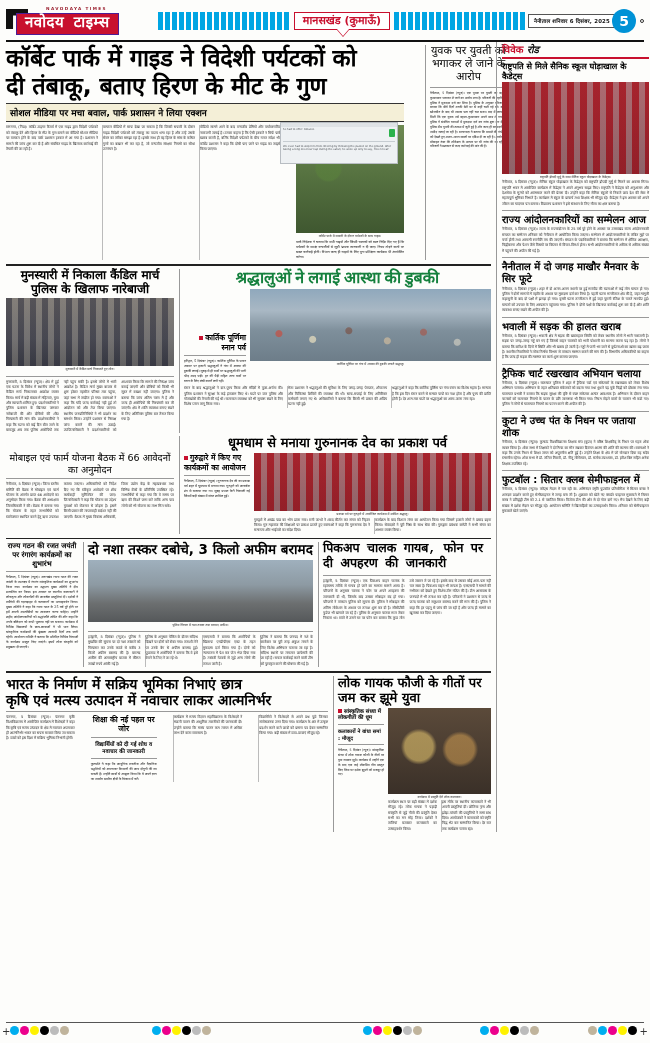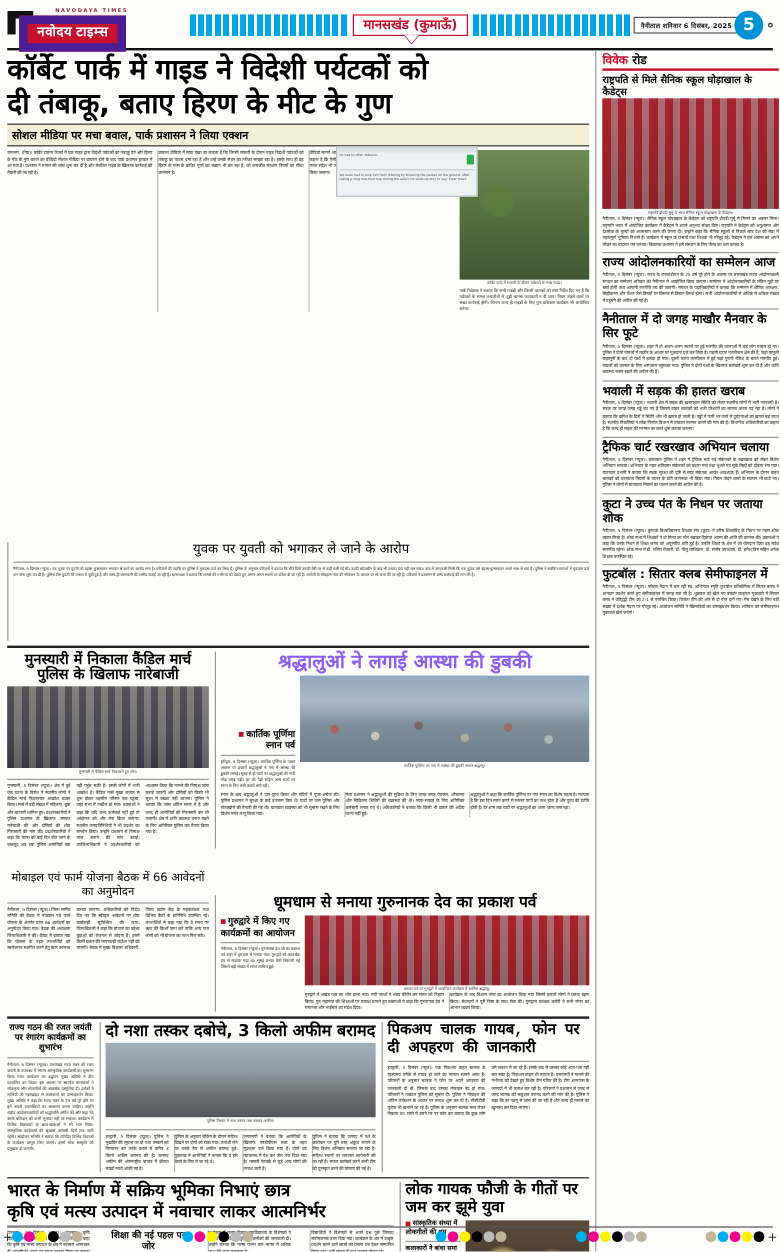--- a/index.html
+++ b/index.html
@@ -36,23 +36,23 @@
     background: #111; clip-path: polygon(0 0, 100% 0, 100% 32%, 32% 32%, 32% 100%, 0 100%);
   }
   .logo-eng {
     position: absolute; left: 40px; top: 0px;
     font-size: 4.2px; letter-spacing: 1.4px; color: #9a1f2e; font-weight: bold;
   }
   .logo-main {
     position: absolute; left: 10px; top: 7px;
     background: #c8102e; color: #fff;
     padding: 2px 8px 3px 8px;
-    font-size: 11px; font-weight: bold; letter-spacing: 0.5px;
-    line-height: 1; border: 7px solid #4c1d95;
-    font-family: Liberation Serif, serif;
+    font-size: 15px; font-weight: bold; letter-spacing: 0.5px;
+    line-height: 1; border: 1px solid #4c1d95;
+    font-family: Liberation Mono, monospace;
   }
   .bar-stripes {
     flex: 1 1 auto; height: 18px; position: relative; margin: 0 2px;
     background: repeating-linear-gradient(90deg, #00a5e3 0 5px, #ffffff 5px 7px);
   }
   .section-tag {
     position: relative; flex: 0 0 auto;
     background: #fff; border: 1px solid #c8102e;
     padding: 2px 8px 2px 8px; margin: 0 2px;
     color: #c8102e; font-weight: bold; font-size: 11px; line-height: 1.1;
@@ -82,21 +82,21 @@
     display: flex; gap: 0; padding: 0 6px;
   }
   .col-main { width: 485px; flex: 0 0 485px; }
   .col-side { width: 153px; flex: 0 0 153px; border-left: 1px solid #999; padding-left: 5px; margin-left: 5px; }
 
   
   .hl-xl {
     font-size: 23.5px; font-weight: bold; line-height: 1.18; color: #000;
     letter-spacing: -0.2px;
   }
-  .hl-lg { font-size: 17px; font-weight: bold; line-height: 1.15; color: #8b5cf6; }
+  .hl-lg { font-size: 17px; font-weight: bold; line-height: 1.15; color: #15803d; font-family: Liberation Serif, serif; }
   .hl-md { font-size: 13.5px; font-weight: bold; line-height: 1.15; color: #000; }
   .hl-sm { font-size: 10px; font-weight: normal; line-height: 1.2; color: #000; }
   .hl-xs { font-size: 7.6px; font-weight: bold; line-height: 1.25; color: #000; }
 
   .subhead-band {
     background: #f4efd7; border-top: 1px solid #333; border-bottom: 1px solid #333;
     font-size: 9px; font-weight: bold; padding: 2px 4px; margin-top: 3px;
   }
 
   
@@ -153,21 +153,21 @@
   }
   .ph-phone {
     background: #eef1f3; border: 1px solid #b8bdc2;
   }
 
   
   .side-title {
     font-size: 10px; font-weight: bold; color: #c8102e;
     border-bottom: 2px solid #c8102e; padding-bottom: 1px; margin-bottom: 2px;
   }
-  .side-title .blk { color: #111; }
+  .side-title .blk { color: #111; font-style: italic; }
   .side-hl { font-size: 8.2px; font-weight: bold; line-height: 1.22; margin: 2px 0 1px 0; }
   .side-hl.big { font-size: 10px; }
 
   .bullet-sq {
     display: inline-block; width: 4px; height: 4px; background: #c8102e;
     margin-right: 2px; vertical-align: middle;
   }
 
   .phone-ui-hdr { height: 4px; background: #dfe3e6; }
   .phone-line { height: 1.6px; background: #c6ccd1; margin: 1.6px 2px; }
@@ -202,21 +202,21 @@
     <div class="dateline-box">नैनीताल  शनिवार  6 दिसंबर, 2025</div>
     <div class="page-num">5</div>
     <div class="reg-dot"></div>
   </div>
   <div class="rule-thick"></div>
 
   <div class="content">
 
     <div class="col-main">
 
-      <div style="display:flex; gap:9px; margin-top:3px;flex-direction:column;">
+      <div style="display:flex; gap:21px; margin-top:3px;">
         <div style="flex:0 0 398px;">
           <div class="hl-xl">कॉर्बेट पार्क में गाइड ने विदेशी पर्यटकों को</div>
           <div class="hl-xl">दी तंबाकू, बताए हिरण के मीट के गुण</div>
           <div class="subhead-band">सोशल मीडिया पर मचा बवाल, पार्क प्रशासन ने लिया एक्शन</div>
 
           <div style="display:flex; gap:4px; margin-top:3px;">
             <div style="flex:1 1 0;" class="body-txt">रामनगर, (निप्र)। कॉर्बेट टाइगर रिजर्व में एक गाइड द्वारा विदेशी पर्यटकों को तंबाकू देने और हिरण के मीट के गुण बताने का वीडियो सोशल मीडिया पर वायरल होने के बाद पार्क प्रशासन हरकत में आ गया है। प्रशासन ने मामले की जांच शुरू कर दी है और संबंधित गाइड के खिलाफ कार्रवाई की तैयारी की जा रही है।</div>
             <div style="flex:1 1 0;" class="body-txt sep-v" style2="">वायरल वीडियो में साफ देखा जा सकता है कि जिप्सी सफारी के दौरान गाइड विदेशी पर्यटकों को तंबाकू का पाउच थमा रहा है और उन्हें उसके सेवन का तरीका समझा रहा है। इसके साथ ही वह हिरण के मांस के कथित गुणों का बखान भी कर रहा है, जो वन्यजीव संरक्षण नियमों का सीधा उल्लंघन है।</div>
             <div style="flex:1 1 0;" class="body-txt sep-v">वीडियो सामने आने के बाद वन्यजीव प्रेमियों और पर्यावरणविदों ने कड़ी नाराजगी जताई है। उनका कहना है कि ऐसी हरकतें न सिर्फ पार्क की छवि खराब करती हैं, बल्कि विदेशी पर्यटकों के बीच गलत संदेश भी जाता है। कॉर्बेट प्रशासन ने कहा कि दोषी पाए जाने पर गाइड का लाइसेंस निरस्त किया जाएगा।</div>
             <div style="flex:0 0 108px;">
@@ -285,21 +285,21 @@
         </div>
       </div>
 
       <div style="display:flex; gap:5px; margin-top:3px;">
         <div style="flex:0 0 168px;margin-top:16px;">
           <div class="hl-sm" style="text-align:center; font-size:9.5px;">मोबाइल एवं फार्म योजना बैठक में 66 आवेदनों का अनुमोदन</div>
           <div class="rule-thin"></div>
           <div class="body-txt cols3">नैनीताल, 5 दिसंबर (न्यूज)। जिला स्तरीय समिति की बैठक में मोबाइल एवं फार्म योजना के अंतर्गत प्राप्त 66 आवेदनों का अनुमोदन किया गया। बैठक की अध्यक्षता जिलाधिकारी ने की। बैठक में बताया गया कि योजना के तहत लाभार्थियों को स्वरोजगार स्थापित करने हेतु ऋण उपलब्ध कराया जाएगा। अधिकारियों को निर्देश दिए गए कि स्वीकृत आवेदनों पर शीघ्र कार्यवाही सुनिश्चित की जाए। जिलाधिकारी ने कहा कि योजना का उद्देश्य युवाओं को रोजगार से जोड़ना है। इसमें किसी प्रकार की लापरवाही बर्दाश्त नहीं की जाएगी। बैठक में मुख्य विकास अधिकारी, जिला उद्योग केंद्र के महाप्रबंधक तथा विभिन्न बैंकों के प्रतिनिधि उपस्थित रहे। लाभार्थियों से कहा गया कि वे समय पर ऋण की किश्तें जमा करें ताकि अन्य पात्र लोगों को भी योजना का लाभ मिल सके।</div>
         </div>
 
-        <div style="flex:1 1 auto; border-left:1px solid #999; padding-left:4px;margin-top:36px;">
+        <div style="flex:1 1 auto; border-left:1px solid #999; padding-left:4px;">
           <div class="hl-md" style="text-align:center; font-size:13px;">धूमधाम से मनाया गुरुनानक देव का प्रकाश पर्व</div>
           <div style="display:flex; gap:4px; margin-top:2px;">
             <div style="flex:0 0 66px;">
               <div class="hl-xs">
                 <span class="bullet-sq"></span><span>गुरुद्वारे में किए गए कार्यक्रमों का आयोजन</span>
               </div>
               <div class="rule-thin"></div>
               <div class="body-txt" style="font-size:3.3px;">नैनीताल, 5 दिसंबर (न्यूज)। गुरुनानक देव जी का प्रकाश पर्व शहर में धूमधाम से मनाया गया। गुरुद्वारे को आकर्षक ढंग से सजाया गया था। सुबह प्रभात फेरी निकाली गई जिसमें बड़ी संख्या में संगत शामिल हुई।</div>
             </div>
             <div style="flex:1 1 auto;">

